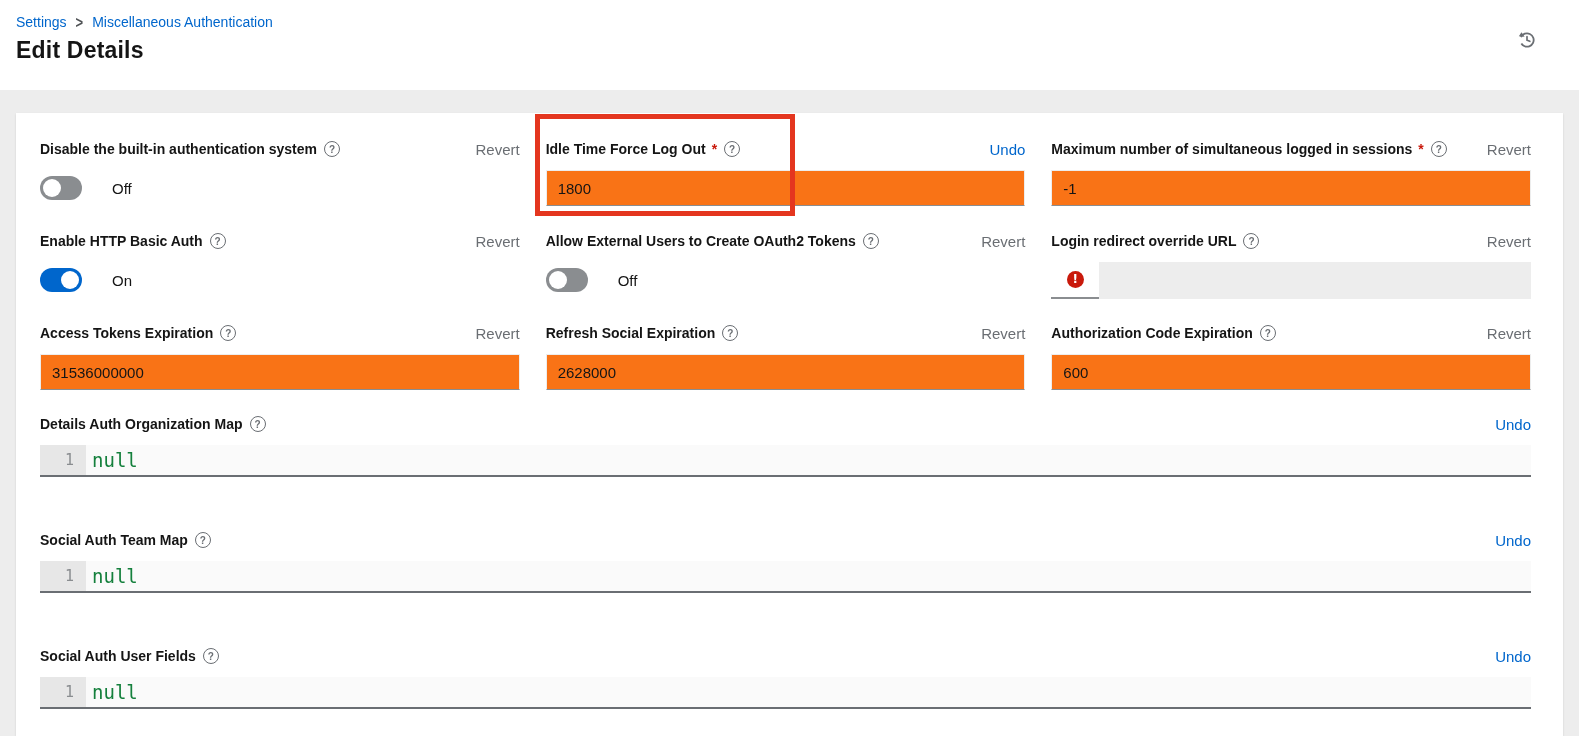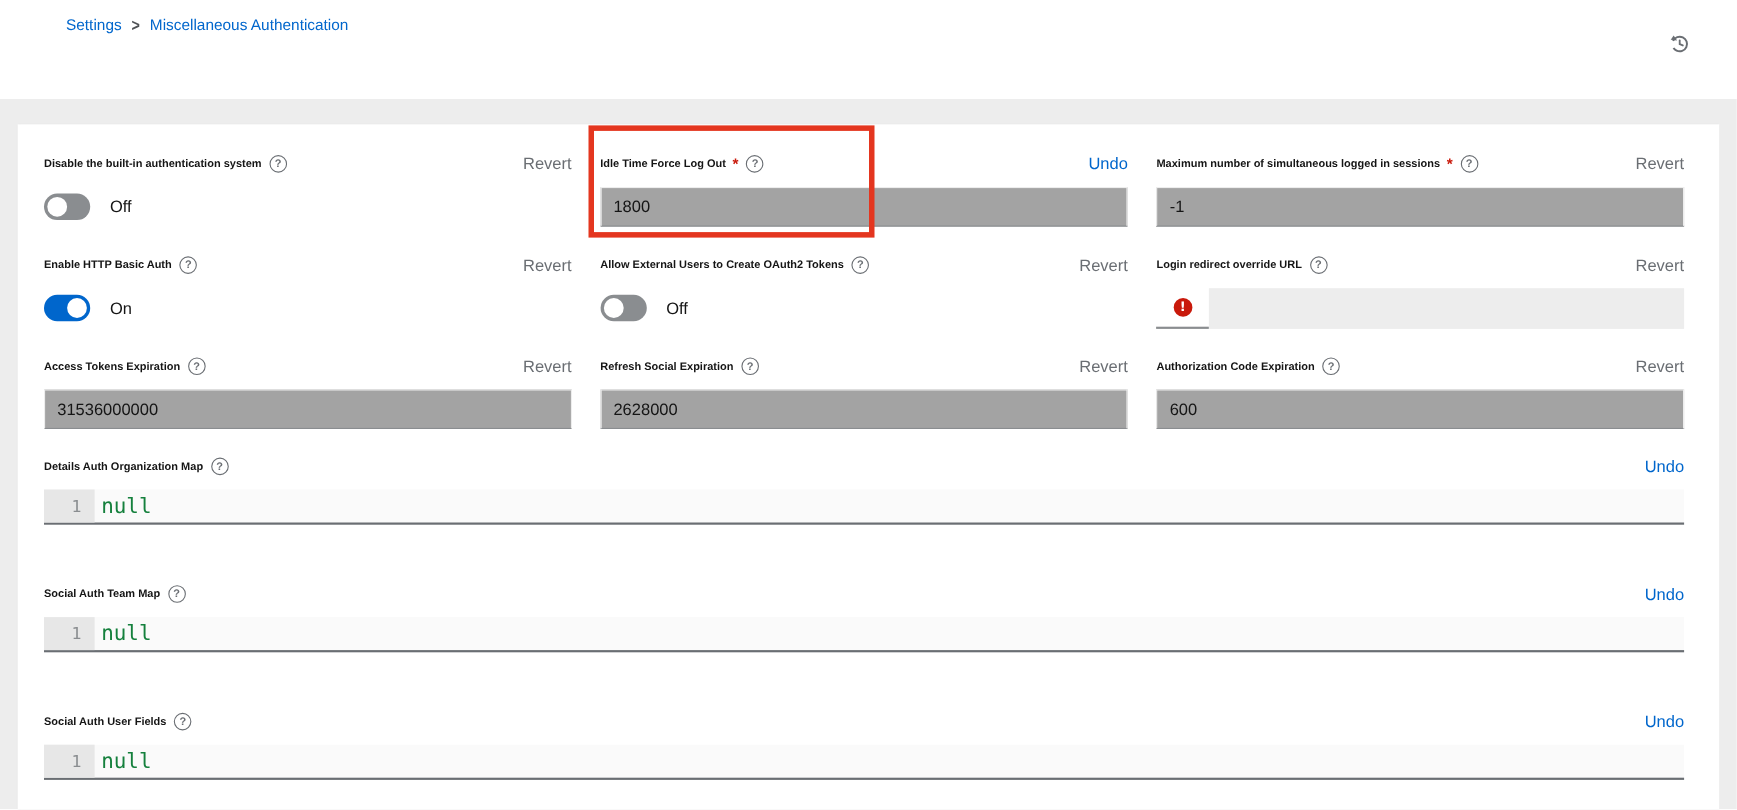--- a/index.html
+++ b/index.html
@@ -1,57 +1,57 @@
 <!DOCTYPE html>
 <html><head>
 <meta charset="utf-8">
 <style>
   * { margin:0; padding:0; box-sizing:border-box; }
   body { font-family:"Liberation Sans", sans-serif; background:#fff; }
   .page { position:relative; width:1579px; height:736px; background:#fff; overflow:hidden; }
 
   
   .page-header { position:absolute; top:0; left:0; right:0; height:90px; background:#fff; padding:14px 16px 0 16px; }
-  .breadcrumb { font-size:14px; display:flex; align-items:flex-end; gap:9px;margin-left:44px; }
+  .breadcrumb { font-size:14px; display:flex; align-items:flex-end; gap:9px; }
   .breadcrumb a { color:#0066cc; text-decoration:none; cursor:pointer; }
   .bc-divider { color:#4f5255; font-size:13px; font-weight:700; transform:scaleY(1.2); }
   .page-title { margin-top:7px; font-size:23px; font-weight:700; color:#151515; letter-spacing:.2px; }
   .history-btn { position:absolute; top:26px; right:38px; background:none; border:none; cursor:pointer; padding:4px; }
 
   
   .content-bg { position:absolute; top:90px; left:0; right:0; bottom:0; background:#ededed; }
   .card { position:absolute; left:16px; top:23px; width:1547px; height:calc(100% - 23px);
           background:#fff; box-shadow:0 1px 2px rgba(3,3,3,.12); padding:28px 32px 0 24px; overflow:hidden; }
 
   
   .fgrid { display:grid; grid-template-columns:repeat(3,1fr); column-gap:26px; row-gap:27px; }
   .field-head { display:flex; align-items:center; height:16px; margin-bottom:13px; }
-  .field-label { font-size:10px; font-weight:700; color:#151515; }
+  .field-label { font-size:14px; font-weight:700; color:#151515; }
   .req { color:#c9190b; font-weight:700; margin-left:6px; font-size:14px; }
   .help-icon { width:16px; height:16px; min-width:16px; border:1.5px solid #6a6e73; border-radius:50%;
                color:#6a6e73; font-size:10px; font-weight:700; display:inline-flex; align-items:center;
                justify-content:center; margin-left:7px; cursor:pointer; }
   .action { margin-left:auto; font-size:15px; text-decoration:none; cursor:pointer;padding-left:28px; }
   .action.gray { color:#6a6e73; }
   .action.blue { color:#0066cc; }
 
   .field-control { height:36px; display:flex; align-items:center; }
 
   
   .switch { position:relative; width:42px; height:24px; border-radius:12px; cursor:pointer; display:inline-block; }
   .switch.off { background:#8a8d90; }
   .switch.on  { background:#0066cc; }
   .knob { position:absolute; top:3px; width:18px; height:18px; background:#fff; border-radius:50%; }
   .switch.off .knob { left:3px; }
   .switch.on  .knob { right:3px; }
-  .switch-label { margin-left:18px; font-size:15px; color:#151515; }
+  .switch-label { margin-left:30px; font-size:15px; color:#151515; }
 
   
   .text-input { width:100%; height:36px; border:1px solid #ededed; border-bottom:1px solid #8a8d90;
-                background:#a3a3a3; font-size:15px; color:#151515; padding:0 11px;
+                background:#f97316; font-size:15px; color:#151515; padding:0 11px;
                 font-family:"Liberation Sans", sans-serif; }
 
   
   .error-input { display:flex; width:100%; height:37px; }
   .error-addon { width:48px; background:#fff; border-bottom:2px solid #8a8d90; display:flex;
                  align-items:center; justify-content:center; }
   .error-circle { width:17px; height:17px; border-radius:50%; background:#c9190b; color:#fff;
                   font-size:12px; font-weight:700; display:flex; align-items:center; justify-content:center;
                   font-family:"DejaVu Sans", sans-serif; }
   .error-body { flex:1; background:#ededed; }
@@ -74,20 +74,21 @@
 <body>
 
 <div class="page">
 
   <header class="page-header">
     <nav class="breadcrumb">
       <a>Settings</a>
       <span class="bc-divider">&gt;</span>
       <a>Miscellaneous Authentication</a>
     </nav>
+    <h1 class="page-title">Edit Details</h1>
     <button class="history-btn">
       <span>
         <svg width="20" height="20" viewBox="0 0 24 24" fill="none">
           <circle cx="12" cy="12" r="8" stroke="#6a6e73" stroke-width="2.2" stroke-dasharray="42 8.3" transform="rotate(-155 12 12)"></circle>
           <polygon points="2.2,7.4 9.2,8.2 5.4,2.6" fill="#6a6e73"></polygon>
           <path d="M12 8 v4.2 l3.4 1.4" stroke="#6a6e73" stroke-width="2" stroke-linecap="round" fill="none"></path>
         </svg>
       </span>
     </button>
   </header>

